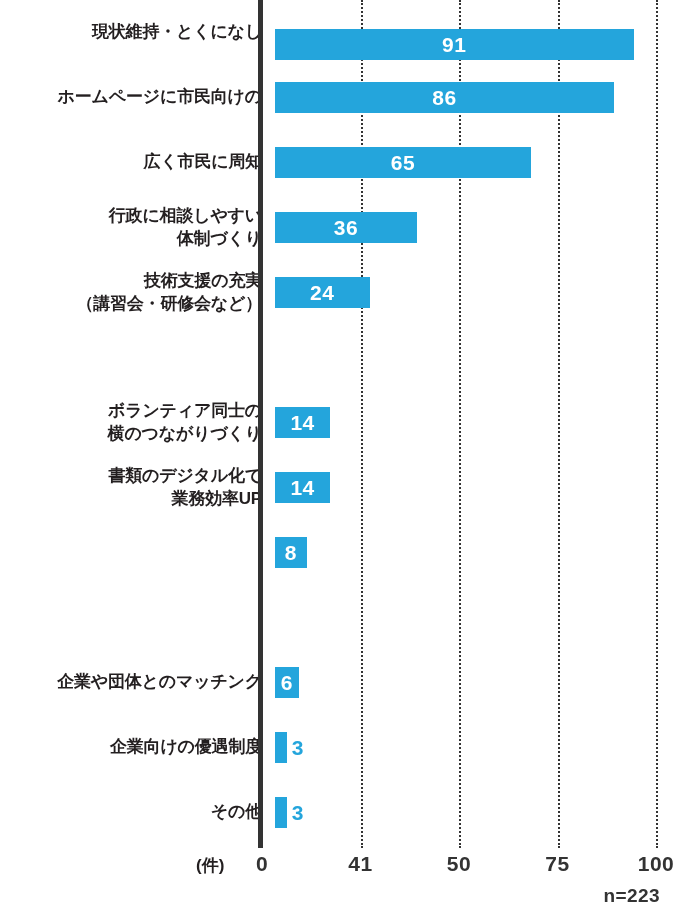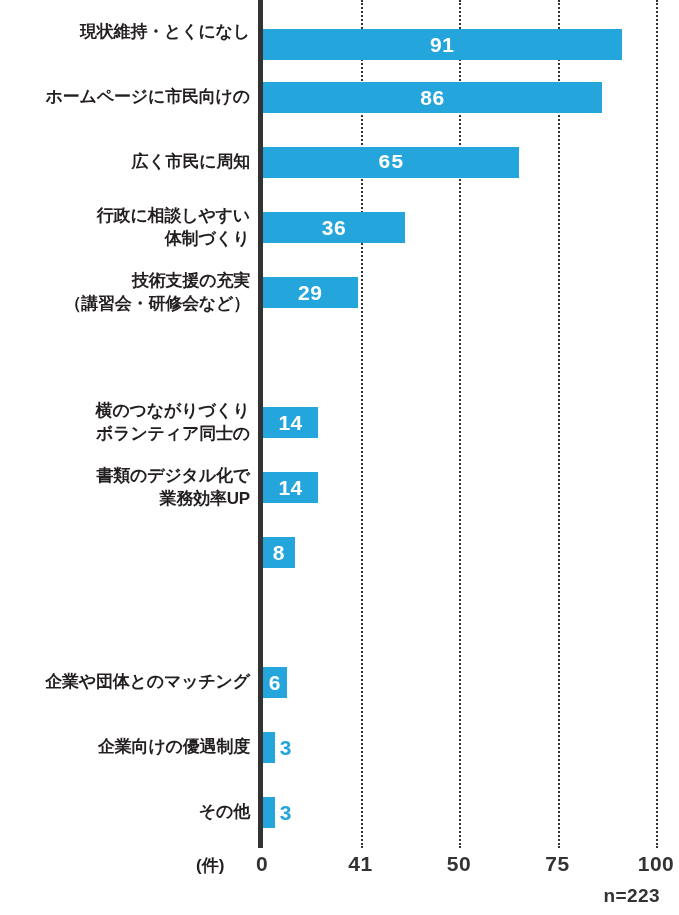--- a/index.html
+++ b/index.html
@@ -50,21 +50,21 @@
     left: 258px;
     top: 0;
     width: 5px;
     height: 848px;
     background: #333333;
     z-index: 4;
   }
 
   .rows {
     position: absolute;
-    left: 0; top: 0;
+    left: 12px; top: 0;
     width: 652px;
     height: 848px;
     z-index: 3;
   }
 
   .row {
     position: absolute;
     left: 0;
     width: 679px;
     height: 65px;
@@ -191,21 +191,21 @@
           </div>
           <div class="bar-wrap" style="width: 338.84px;">
             <div class="bar" style="width: 338.84px; background: rgb(36, 165, 220);"></div>
             <div class="bar-value inside">86</div>
           </div>
         </div>
         <div class="row" style="top: 130px;">
           <div class="row-label">
             <span class="ln">広く市民に周知</span>
           </div>
-          <div class="bar-wrap" style="width: 256.1px; font-family: Liberation Mono, monospace;">
+          <div class="bar-wrap" style="width: 256.1px;">
             <div class="bar" style="width: 256.1px; background: rgb(36, 165, 220);"></div>
             <div class="bar-value inside">65</div>
           </div>
         </div>
         <div class="row" style="top: 195px;">
           <div class="row-label">
             <span class="ln">行政に相談しやすい</span>
             <span class="ln">体制づくり</span>
           </div>
           <div class="bar-wrap" style="width: 141.84px;">
@@ -213,27 +213,27 @@
             <div class="bar-value inside">36</div>
           </div>
         </div>
         <div class="row" style="top: 260px;">
           <div class="row-label">
             <span class="ln">技術支援の充実</span>
             <span class="ln">（講習会・研修会など）</span>
           </div>
           <div class="bar-wrap" style="width: 94.56px;">
             <div class="bar" style="width: 94.56px; background: rgb(36, 165, 220);"></div>
-            <div class="bar-value inside">29</div>
+            <div class="bar-value inside">24</div>
           </div>
         </div>
         <div class="row" style="top: 390px;">
           <div class="row-label">
+            <span class="ln">ボランティア同士の</span>
             <span class="ln">横のつながりづくり</span>
-            <span class="ln">ボランティア同士の</span>
           </div>
           <div class="bar-wrap" style="width: 55.16px;">
             <div class="bar" style="width: 55.16px; background: rgb(36, 165, 220);"></div>
             <div class="bar-value inside">14</div>
           </div>
         </div>
         <div class="row" style="top: 455px;">
           <div class="row-label">
             <span class="ln">書類のデジタル化で</span>
             <span class="ln">業務効率UP</span>

